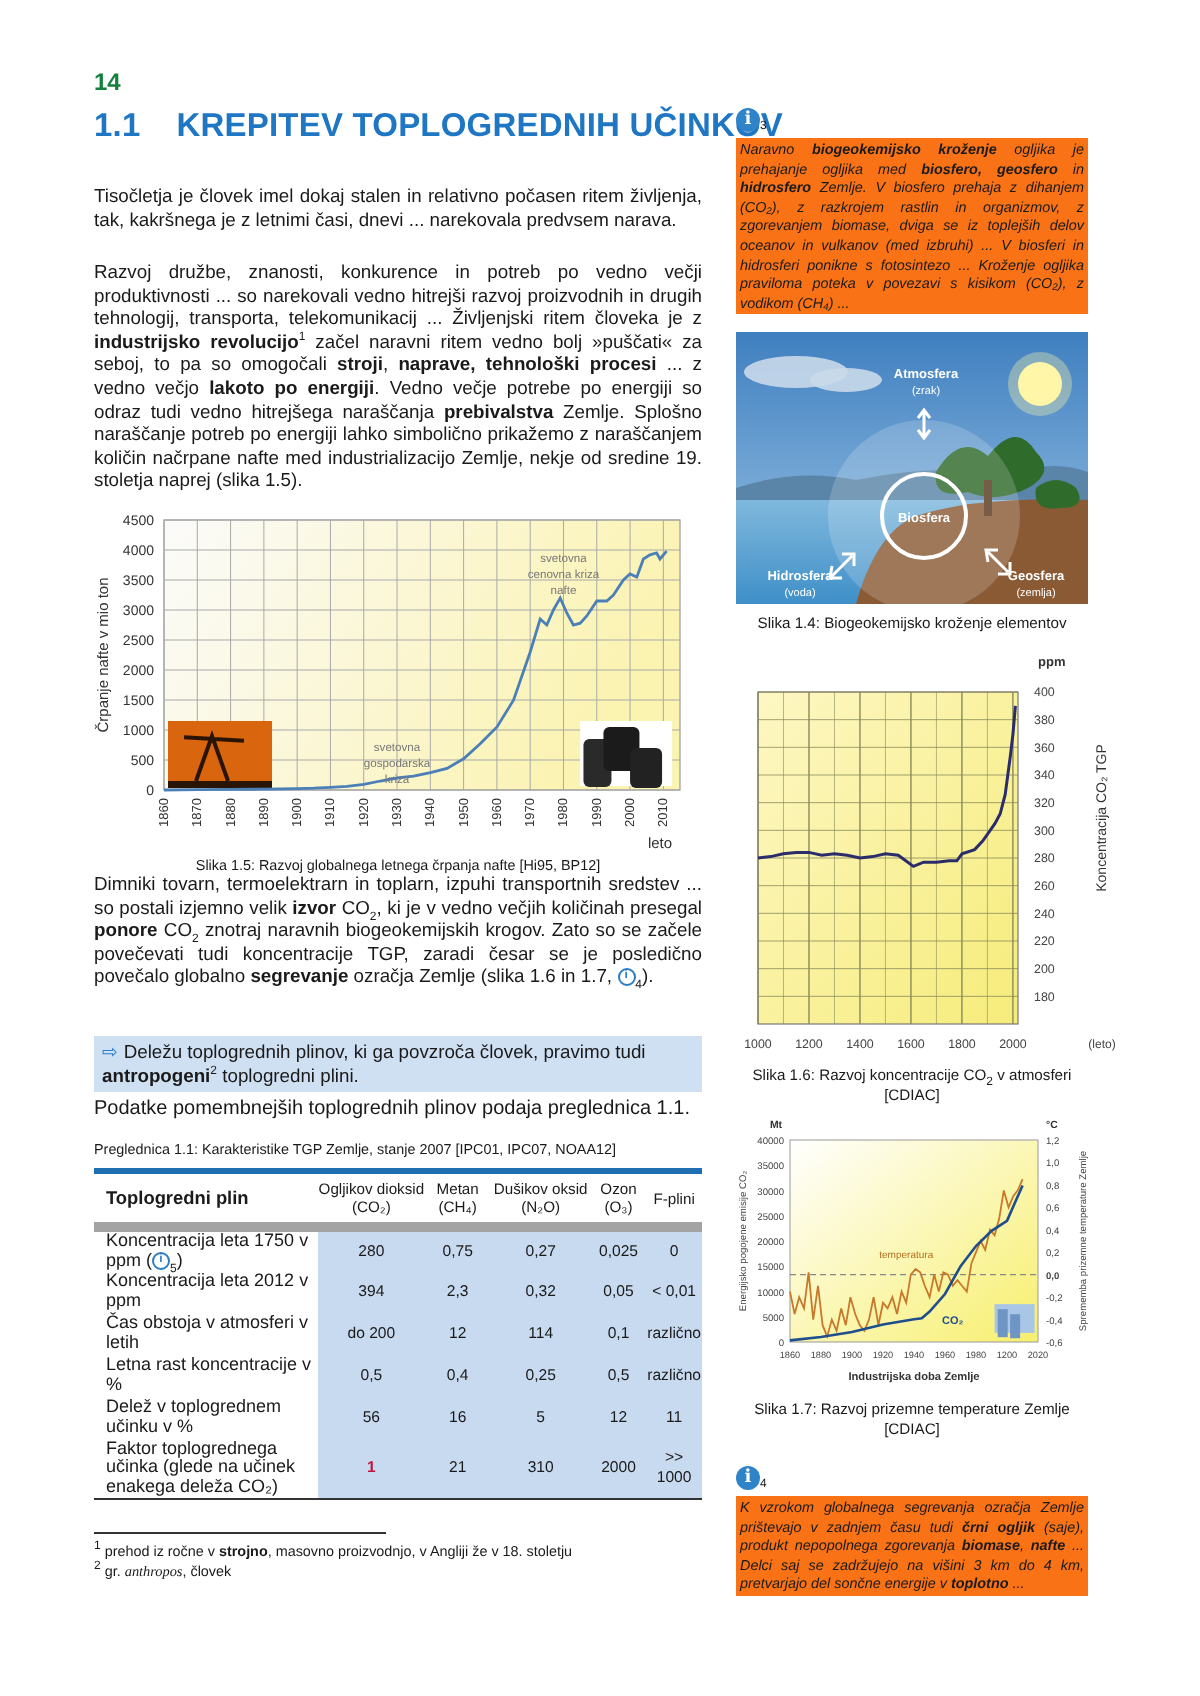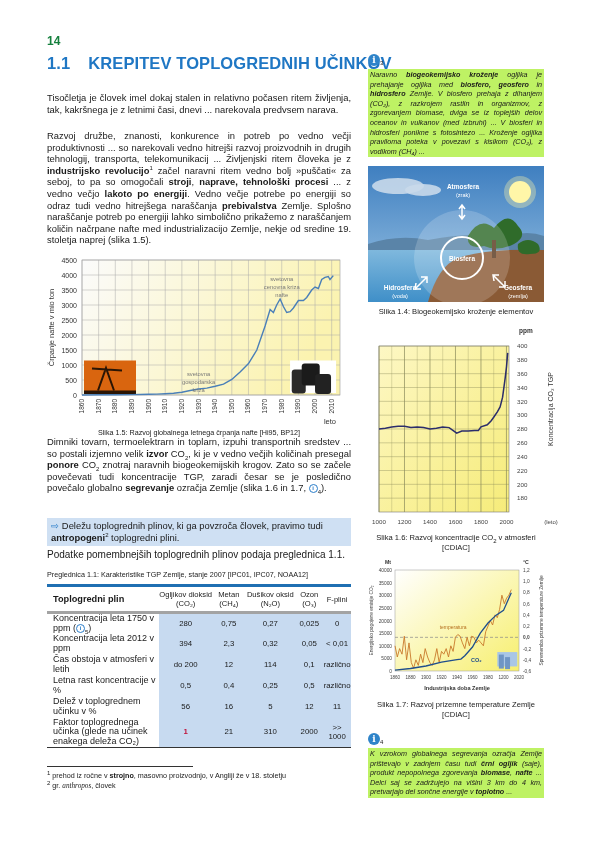--- a/index.html
+++ b/index.html
@@ -21,35 +21,35 @@
   .note-box { position: absolute; left: 47px; top: 518px; width: 304px; background: #cfe0f3; padding: 2px 4px 3px 4px; font-size: 9.4px; line-height: 11.6px; }
   .note-box .arrow { color: #2a7dc9; margin-right: 3px; }
   .para4 { position: absolute; left: 47px; top: 549px; width: 304px; font-size: 10px; }
   .table-caption { position: absolute; left: 47px; top: 570px; font-size: 7.2px; }
 
   .info-ref { display: inline-block; width: 9px; height: 9px; border: 1px solid #2a7dc9; border-radius: 50%; color: #2a7dc9; font-size: 6px; line-height: 7px; text-align: center; font-weight: bold; vertical-align: middle; }
 
   
   .gas-table { position: absolute; left: 47px; top: 584px; width: 304px; border-collapse: collapse; font-size: 8.4px; }
   .gas-table .top-rule td { height: 3px; background: #1f6fb2; padding: 0; }
-  .gas-table th { font-weight: normal; font-size: 7.6px; text-align: center; line-height: 9px; padding: 3px 0; border-bottom: 3px solid #a3a3a3; }
+  .gas-table th { font-weight: normal; font-size: 7.6px; text-align: center; line-height: 9px; padding: 3px 0; border-bottom: 5px solid #a3a3a3; }
   .gas-table th.first { text-align: left; font-weight: bold; font-size: 9.2px; padding-left: 6px; }
   .gas-table td { padding: 0; height: 21px; line-height: 9.6px; }
   .gas-table td.lbl { padding-left: 6px; font-size: 9px; width: 112px; }
   .gas-table td.val { background: #c7daf0; text-align: center; font-size: 7.8px; }
   .gas-table tr.bold td.val { font-weight: normal; }
   .gas-table tr.last td { border-bottom: 1px solid #333; height: 30px; }
   .red { color: #c0143c; font-weight: bold; }
 
   .footnote-rule { position: absolute; left: 47px; top: 766px; width: 146px; border-top: 1px solid #333; }
   .footnotes { position: absolute; left: 47px; top: 771px; font-size: 7.2px; line-height: 10px; }
 
   
   .info-box { position: absolute; left: 368px; width: 176px; font-size: 7.2px; line-height: 9.6px; font-style: italic; }
-  .info-box .body { background: #bef264; padding: 1px 2px; text-align: justify; }
+  .info-box .body { background: #f97316; padding: 1px 2px; text-align: justify; }
   .info-icon { display: inline-block; width: 12px; height: 12px; background: #2f84c9; border-radius: 50%; color: #fff; font-style: normal; font-weight: bold; font-size: 9px; line-height: 12px; text-align: center; font-family: "DejaVu Serif", serif; }
   .info-icon-num { font-size: 6px; font-style: normal; vertical-align: sub; }
   .info3 { top: 54px; }
   .info4 { top: 733px; }
 
   .bio-figure { position: absolute; left: 368px; top: 166px; width: 176px; height: 136px; overflow: hidden; }
   .fig-caption { position: absolute; font-size: 7.6px; text-align: center; line-height: 10px; }
   .cap14 { left: 368px; top: 307px; width: 176px; }
   .cap15 { left: 47px; top: 428px; width: 304px; font-size: 7.2px; }
   .cap16 { left: 368px; top: 533px; width: 176px; }

